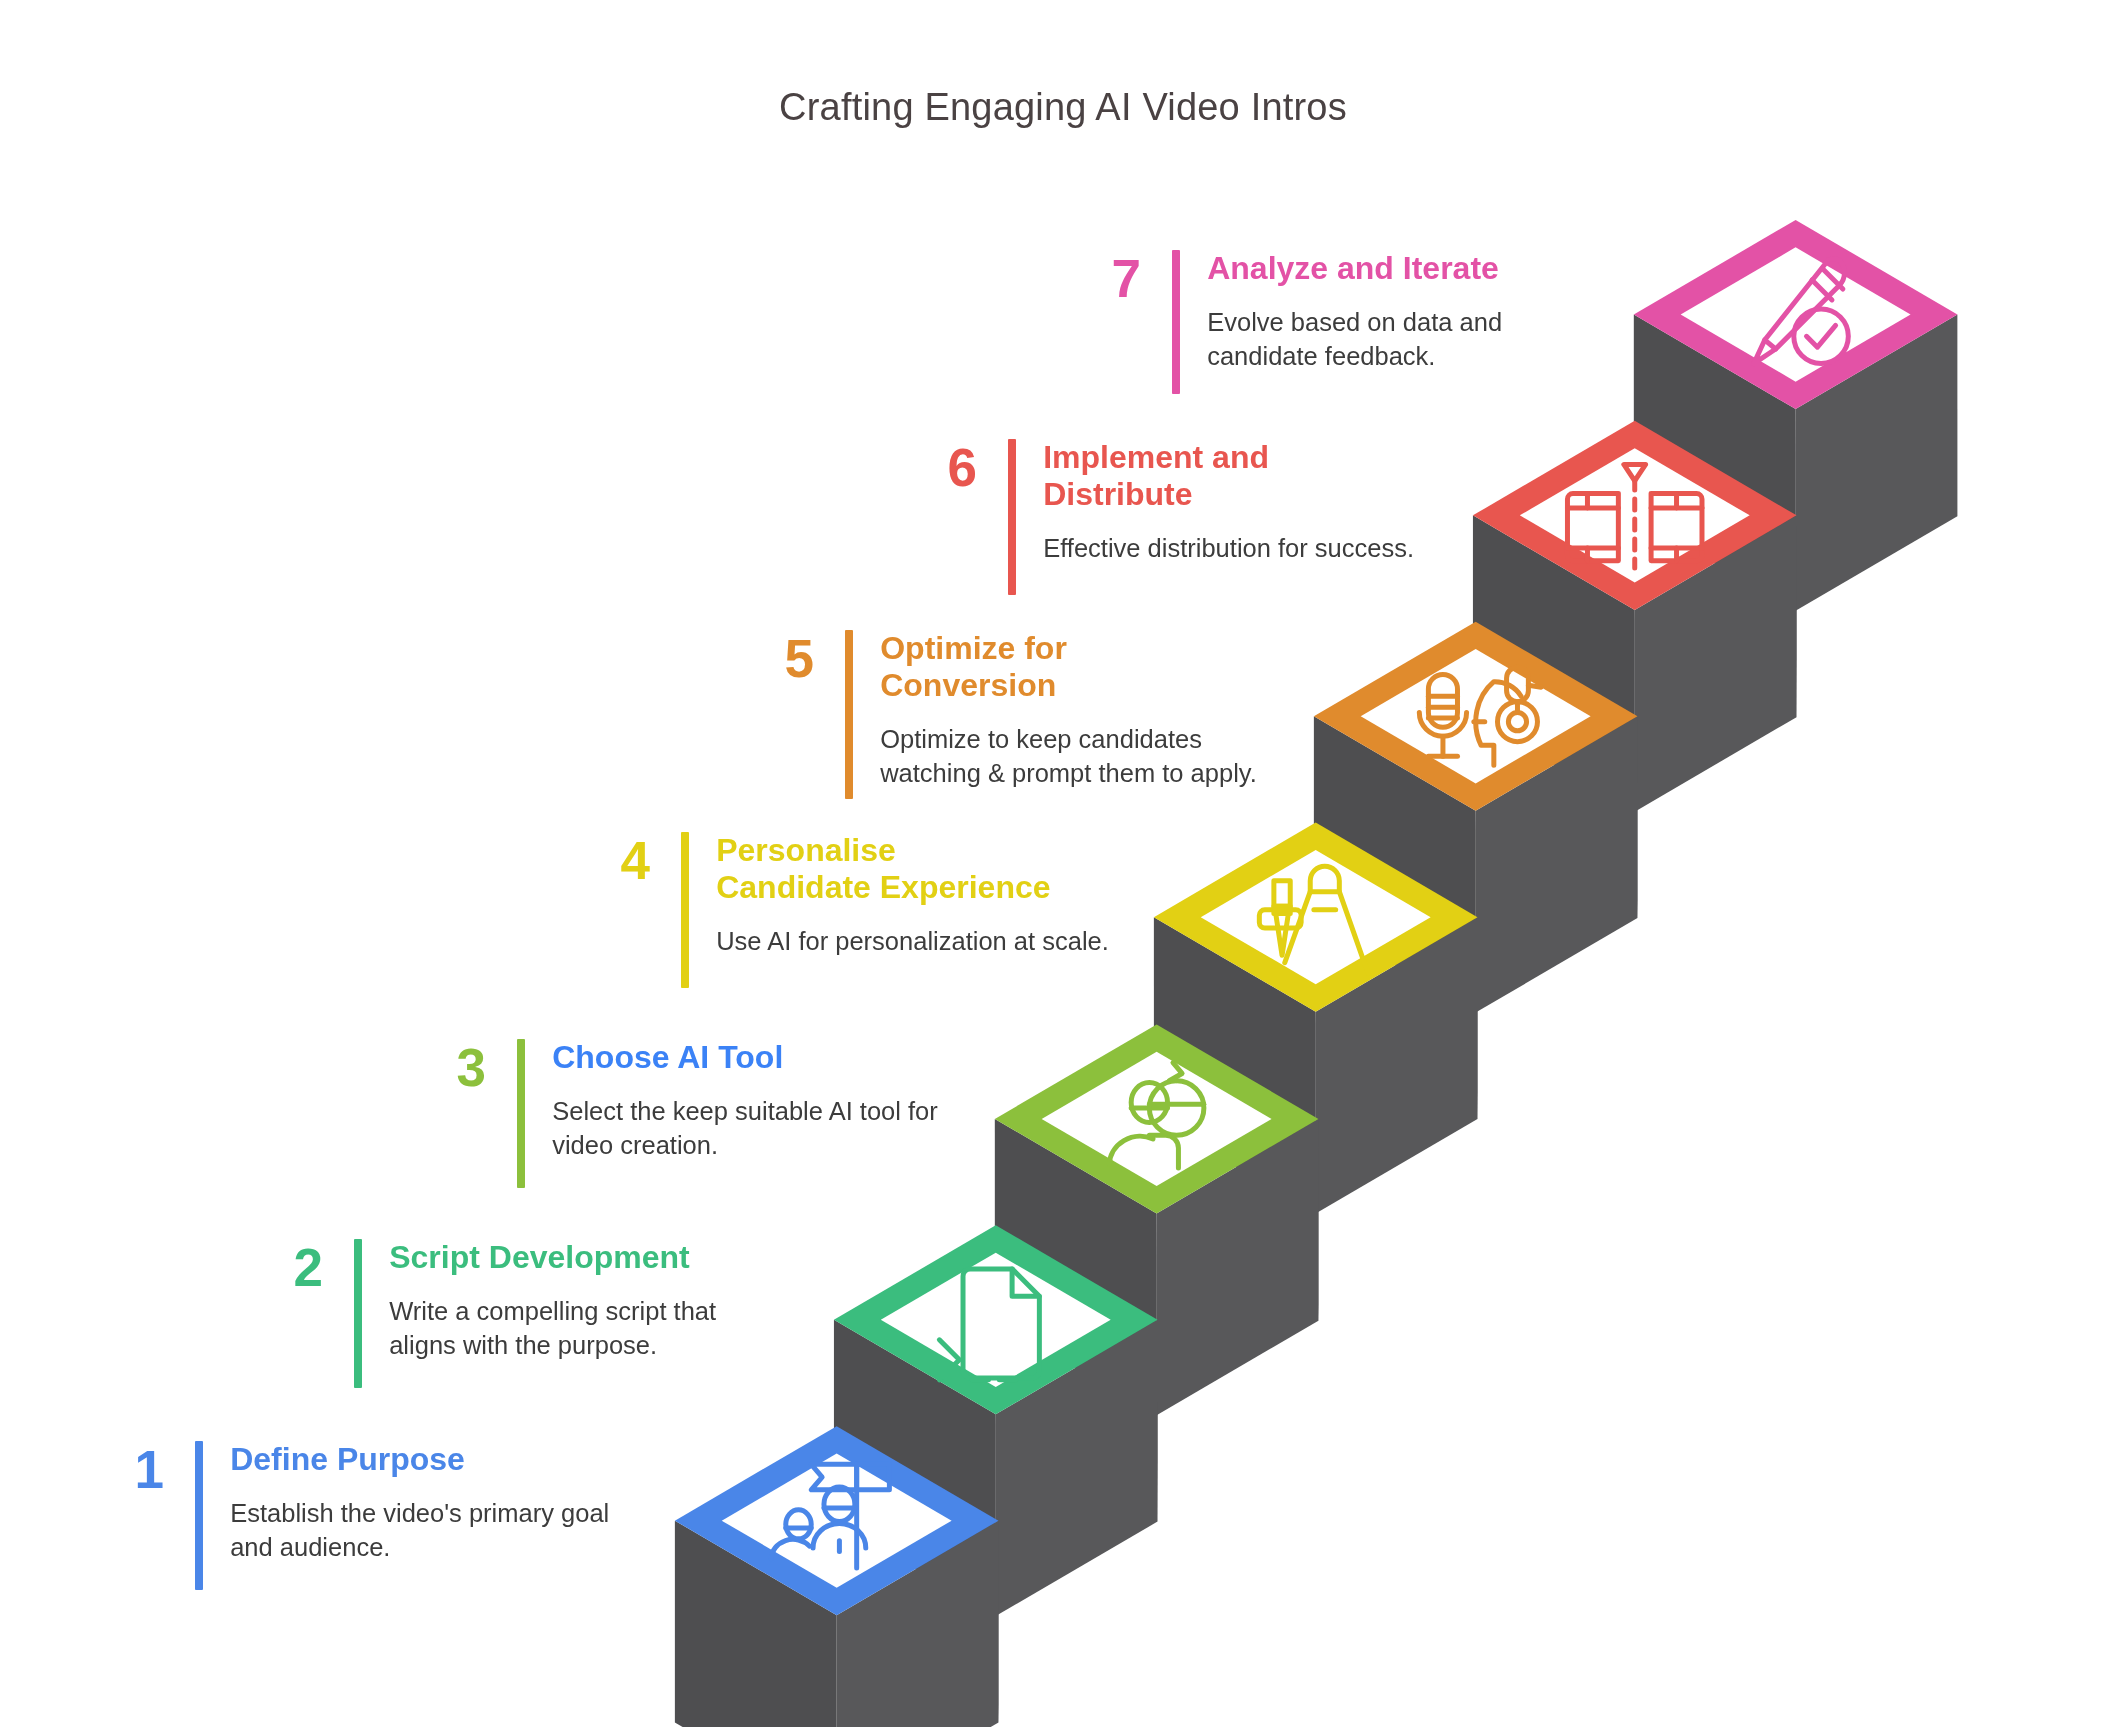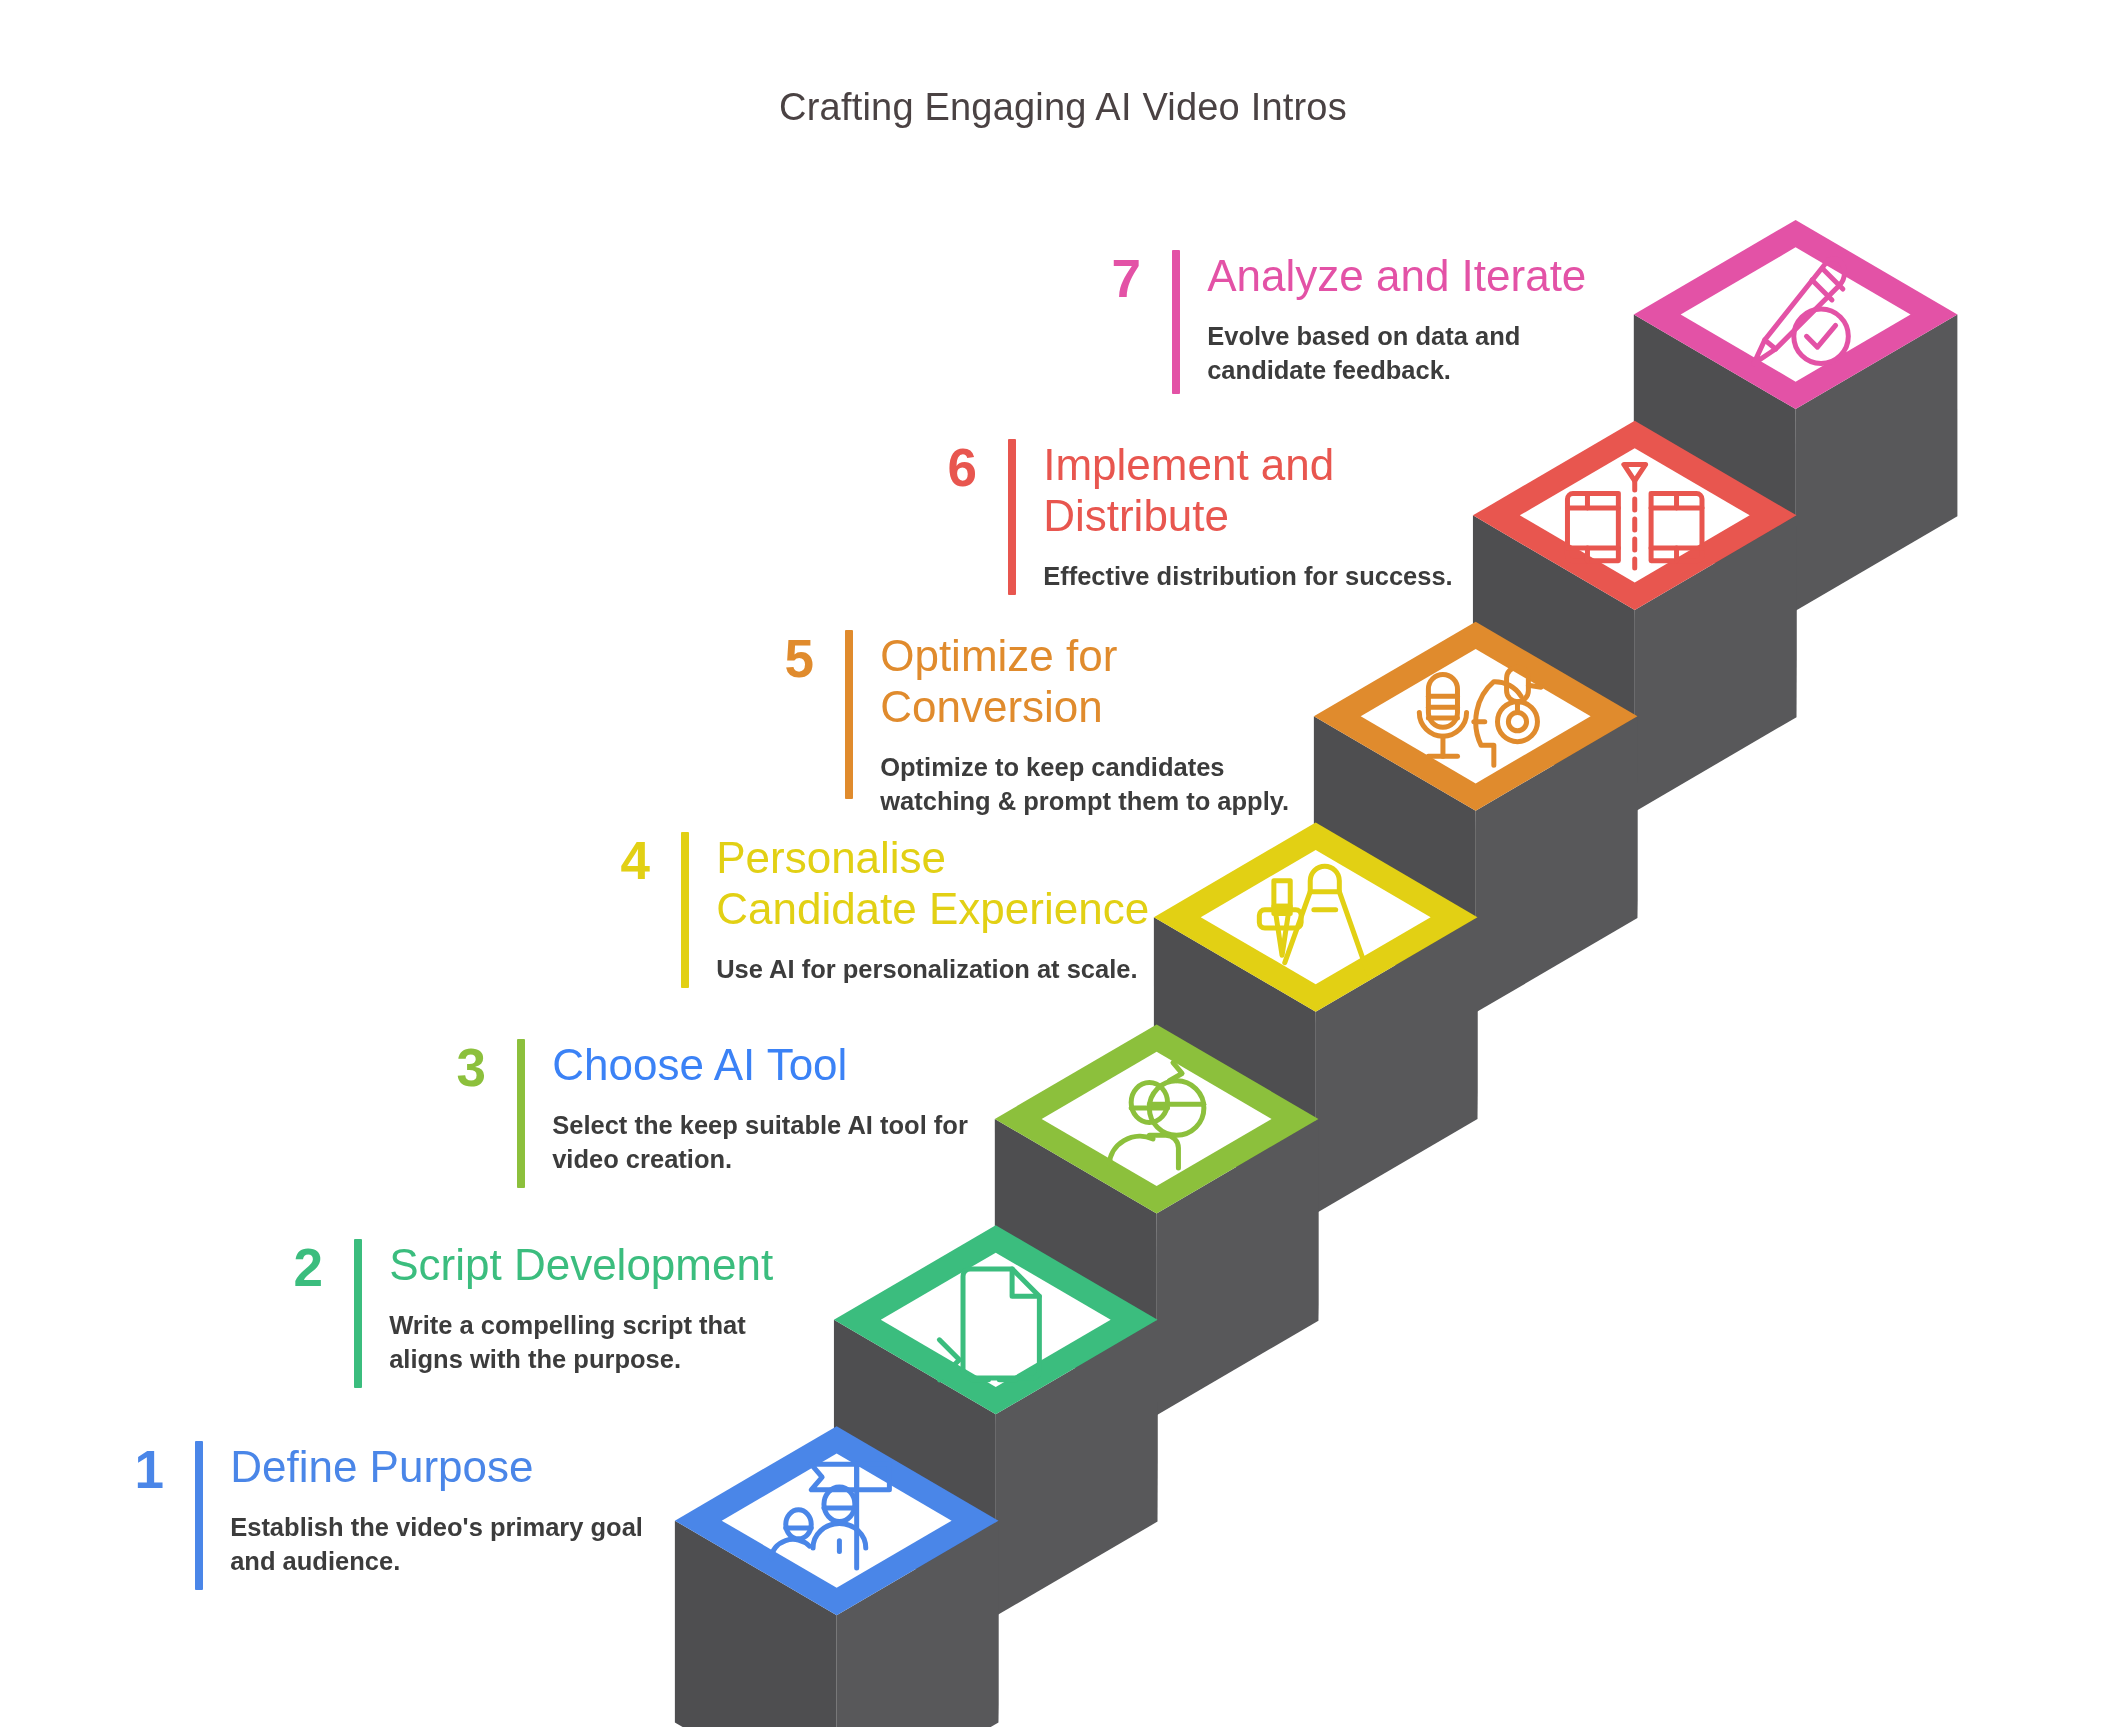--- a/index.html
+++ b/index.html
@@ -62,29 +62,29 @@
     width: 8.2px;
     border-radius: 0.9px;
     margin-left: 31px;
     margin-right: 27px;
     flex: 0 0 auto;
   }
   .step-body {
     padding-top: 0px;
   }
   .step-title {
-    font-size: 44px;
-    font-weight: 400;
+    font-size: 32px;
+    font-weight: 700;
     line-height: 1.16;
     margin: 0 3px 0 0;
     white-space: pre-line;
   }
   .step-desc {
     font-size: 25.5px;
-    font-weight: 700;
+    font-weight: 400;
     line-height: 1.34;
     color: #3c3c3c;
     margin-top: 18px;
     white-space: pre-line;
   }
 
   
   .num-col {
     width: 109px;
     flex: 0 0 auto;

